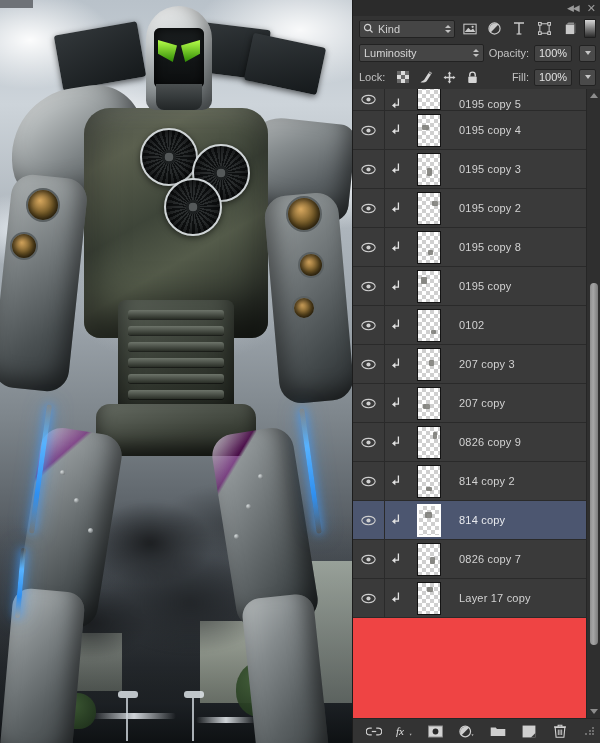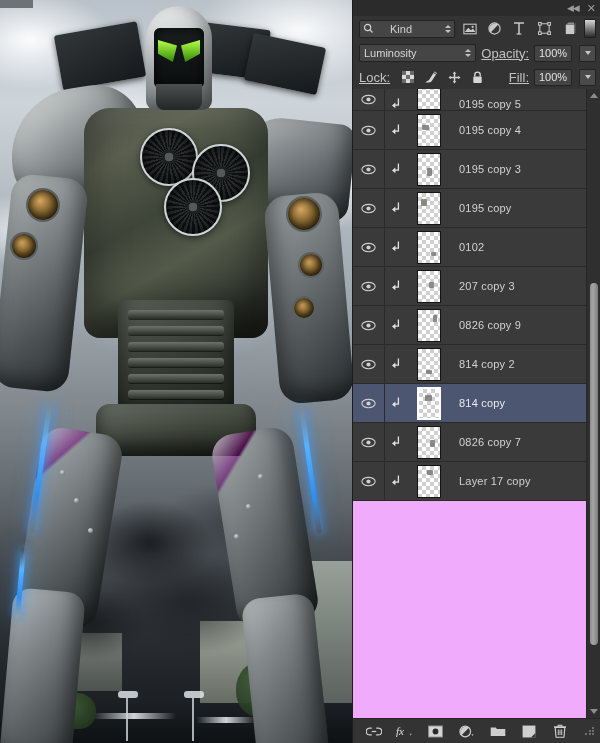--- a/index.html
+++ b/index.html
@@ -203,54 +203,54 @@
   .pm-tri{ width:0;height:0;border-left:3px solid transparent;border-right:3px solid transparent;border-top:4px solid #b5b5b5; }
   .pm-lines{ display:flex; flex-direction:column; gap:2px; }
   .pm-lines i{ display:block; width:10px; height:1px; background:#b5b5b5; }
 
   .filter-row{
     height:25px; display:flex; align-items:center; gap:5px; padding:0 4px 0 6px;
     background:#333; flex:0 0 auto;
   }
   .kind-select{
     width:96px; height:18px; background:#454545; border:1px solid #222;
-    border-radius:2px; display:flex; align-items:center; padding:0 3px; gap:16px;
+    border-radius:2px; display:flex; align-items:center; padding:0 3px; gap:4px;
     color:#d0d0d0; font-size:11px; position:relative;
   }
   .spin{ margin-left:auto; display:flex; flex-direction:column; gap:2px; align-items:center; }
   .spin i{ width:0;height:0;border-left:3px solid transparent;border-right:3px solid transparent; }
   .spin i.up{ border-bottom:3px solid #c2c2c2; }
   .spin i.dn{ border-top:3px solid #c2c2c2; }
   .fbtn{ width:20px; height:20px; display:flex; align-items:center; justify-content:center; color:#c9c9c9; }
   .fswitch{ width:12px; height:19px; margin-left:auto;
     background:linear-gradient(180deg,#d8d8d8,#7a7a7a 52%,#2a2a2a); border:1px solid #1e1e1e; border-radius:1px; }
 
   .mode-row, .lock-row{
     height:24px; display:flex; align-items:center; padding:0 4px 0 6px; gap:5px; background:#333; flex:0 0 auto;
   }
   .mode-select{
     flex:1; max-width:134px; height:18px; background:#454545; border:1px solid #222; border-radius:2px;
     display:flex; align-items:center; padding:0 4px; color:#d6d6d6; font-size:11px;
   }
-  .lbl{ color:#c2c2c2; font-size:13px;text-decoration:underline; }
+  .lbl{ color:#c2c2c2; font-size:11px; }
   .numfield{
     width:38px; height:17px; background:#444; border:1px solid #222; border-radius:2px;
     display:flex; align-items:center; justify-content:center; color:#e2e2e2; font-size:11px;
   }
   .numdrop{
     width:17px; height:17px; background:#4a4a4a; border:1px solid #222; border-radius:2px; margin-left:2px;
     display:flex; align-items:center; justify-content:center;
   }
   .numdrop i{ width:0;height:0;border-left:3px solid transparent;border-right:3px solid transparent;border-top:4px solid #c6c6c6; }
   .lock-icons{ display:flex; align-items:center; gap:9px; margin-left:6px; }
   .lock-ic{ width:14px; height:14px; display:flex; align-items:center; justify-content:center; color:#cfcfcf; }
   .spacer-flex{ flex:1; }
 
   
-  .list-wrap{ position:relative; flex:1 1 auto; background:#f0abfc; overflow:hidden; }
+  .list-wrap{ position:relative; flex:1 1 auto; background:#ef4444; overflow:hidden; }
   .list-scroll{ position:absolute; inset:0 14px 0 0; overflow:hidden; }
   .layer-row{
     height:39px; display:flex; align-items:center;
     border-bottom:1px solid #2a2a2a; background:#3a3a3a; position:relative;
   }
   .layer-row.selected{ background:#4c5670; }
   .layer-row.partial{ height:22px; align-items:flex-end; }
   .eye-cell{ width:32px; display:flex; align-items:center; justify-content:center; border-right:1px solid #2a2a2a; height:100%; }
   .eye-ic{ width:15px; height:11px; }
   .clip-cell{ width:22px; display:flex; align-items:center; justify-content:center; }
@@ -566,20 +566,60 @@
               </svg>
             </div>
             <div class="clip-cell">
               <svg width="10" height="12" viewBox="0 0 10 12">
                 <path d="M7.4 0.6 V7.2 H3.6" fill="none" stroke="#e2e2e2" stroke-width="1.3"></path>
                 <path d="M4.4 4.6 L1 7.4 L4.4 10.2 Z" fill="#e2e2e2"></path>
               </svg>
             </div>
             <div class="thumb-cell">
               <div class="thumb">
+                <span class="frag" style="left: 14px; top: 8px; width: 6px; height: 5px;"></span>
+              </div>
+            </div>
+            <div class="layer-name">0195 copy 2</div>
+          </div>
+          <div class="layer-row">
+            <div class="eye-cell">
+              <svg class="eye-ic" viewBox="0 0 18 12">
+                <ellipse cx="9" cy="6" rx="8" ry="5" fill="none" stroke="#cfcfcf" stroke-width="1.3"></ellipse>
+                <circle cx="9" cy="6" r="2.5" fill="#cfcfcf"></circle>
+              </svg>
+            </div>
+            <div class="clip-cell">
+              <svg width="10" height="12" viewBox="0 0 10 12">
+                <path d="M7.4 0.6 V7.2 H3.6" fill="none" stroke="#e2e2e2" stroke-width="1.3"></path>
+                <path d="M4.4 4.6 L1 7.4 L4.4 10.2 Z" fill="#e2e2e2"></path>
+              </svg>
+            </div>
+            <div class="thumb-cell">
+              <div class="thumb">
+                <span class="frag" style="left: 10px; top: 18px; width: 5px; height: 5px;"></span>
+              </div>
+            </div>
+            <div class="layer-name">0195 copy 8</div>
+          </div>
+          <div class="layer-row">
+            <div class="eye-cell">
+              <svg class="eye-ic" viewBox="0 0 18 12">
+                <ellipse cx="9" cy="6" rx="8" ry="5" fill="none" stroke="#cfcfcf" stroke-width="1.3"></ellipse>
+                <circle cx="9" cy="6" r="2.5" fill="#cfcfcf"></circle>
+              </svg>
+            </div>
+            <div class="clip-cell">
+              <svg width="10" height="12" viewBox="0 0 10 12">
+                <path d="M7.4 0.6 V7.2 H3.6" fill="none" stroke="#e2e2e2" stroke-width="1.3"></path>
+                <path d="M4.4 4.6 L1 7.4 L4.4 10.2 Z" fill="#e2e2e2"></path>
+              </svg>
+            </div>
+            <div class="thumb-cell">
+              <div class="thumb">
                 <span class="frag" style="left: 3px; top: 6px; width: 6px; height: 7px;"></span>
               </div>
             </div>
             <div class="layer-name">0195 copy</div>
           </div>
           <div class="layer-row">
             <div class="eye-cell">
               <svg class="eye-ic" viewBox="0 0 18 12">
                 <ellipse cx="9" cy="6" rx="8" ry="5" fill="none" stroke="#cfcfcf" stroke-width="1.3"></ellipse>
                 <circle cx="9" cy="6" r="2.5" fill="#cfcfcf"></circle>
@@ -610,20 +650,40 @@
                 <path d="M7.4 0.6 V7.2 H3.6" fill="none" stroke="#e2e2e2" stroke-width="1.3"></path>
                 <path d="M4.4 4.6 L1 7.4 L4.4 10.2 Z" fill="#e2e2e2"></path>
               </svg>
             </div>
             <div class="thumb-cell">
               <div class="thumb">
                 <span class="frag" style="left: 11px; top: 11px; width: 5px; height: 6px;"></span>
               </div>
             </div>
             <div class="layer-name">207 copy 3</div>
+          </div>
+          <div class="layer-row">
+            <div class="eye-cell">
+              <svg class="eye-ic" viewBox="0 0 18 12">
+                <ellipse cx="9" cy="6" rx="8" ry="5" fill="none" stroke="#cfcfcf" stroke-width="1.3"></ellipse>
+                <circle cx="9" cy="6" r="2.5" fill="#cfcfcf"></circle>
+              </svg>
+            </div>
+            <div class="clip-cell">
+              <svg width="10" height="12" viewBox="0 0 10 12">
+                <path d="M7.4 0.6 V7.2 H3.6" fill="none" stroke="#e2e2e2" stroke-width="1.3"></path>
+                <path d="M4.4 4.6 L1 7.4 L4.4 10.2 Z" fill="#e2e2e2"></path>
+              </svg>
+            </div>
+            <div class="thumb-cell">
+              <div class="thumb">
+                <span class="frag" style="left: 5px; top: 16px; width: 7px; height: 5px;"></span>
+              </div>
+            </div>
+            <div class="layer-name">207 copy</div>
           </div>
           <div class="layer-row">
             <div class="eye-cell">
               <svg class="eye-ic" viewBox="0 0 18 12">
                 <ellipse cx="9" cy="6" rx="8" ry="5" fill="none" stroke="#cfcfcf" stroke-width="1.3"></ellipse>
                 <circle cx="9" cy="6" r="2.5" fill="#cfcfcf"></circle>
               </svg>
             </div>
             <div class="clip-cell">
               <svg width="10" height="12" viewBox="0 0 10 12">

